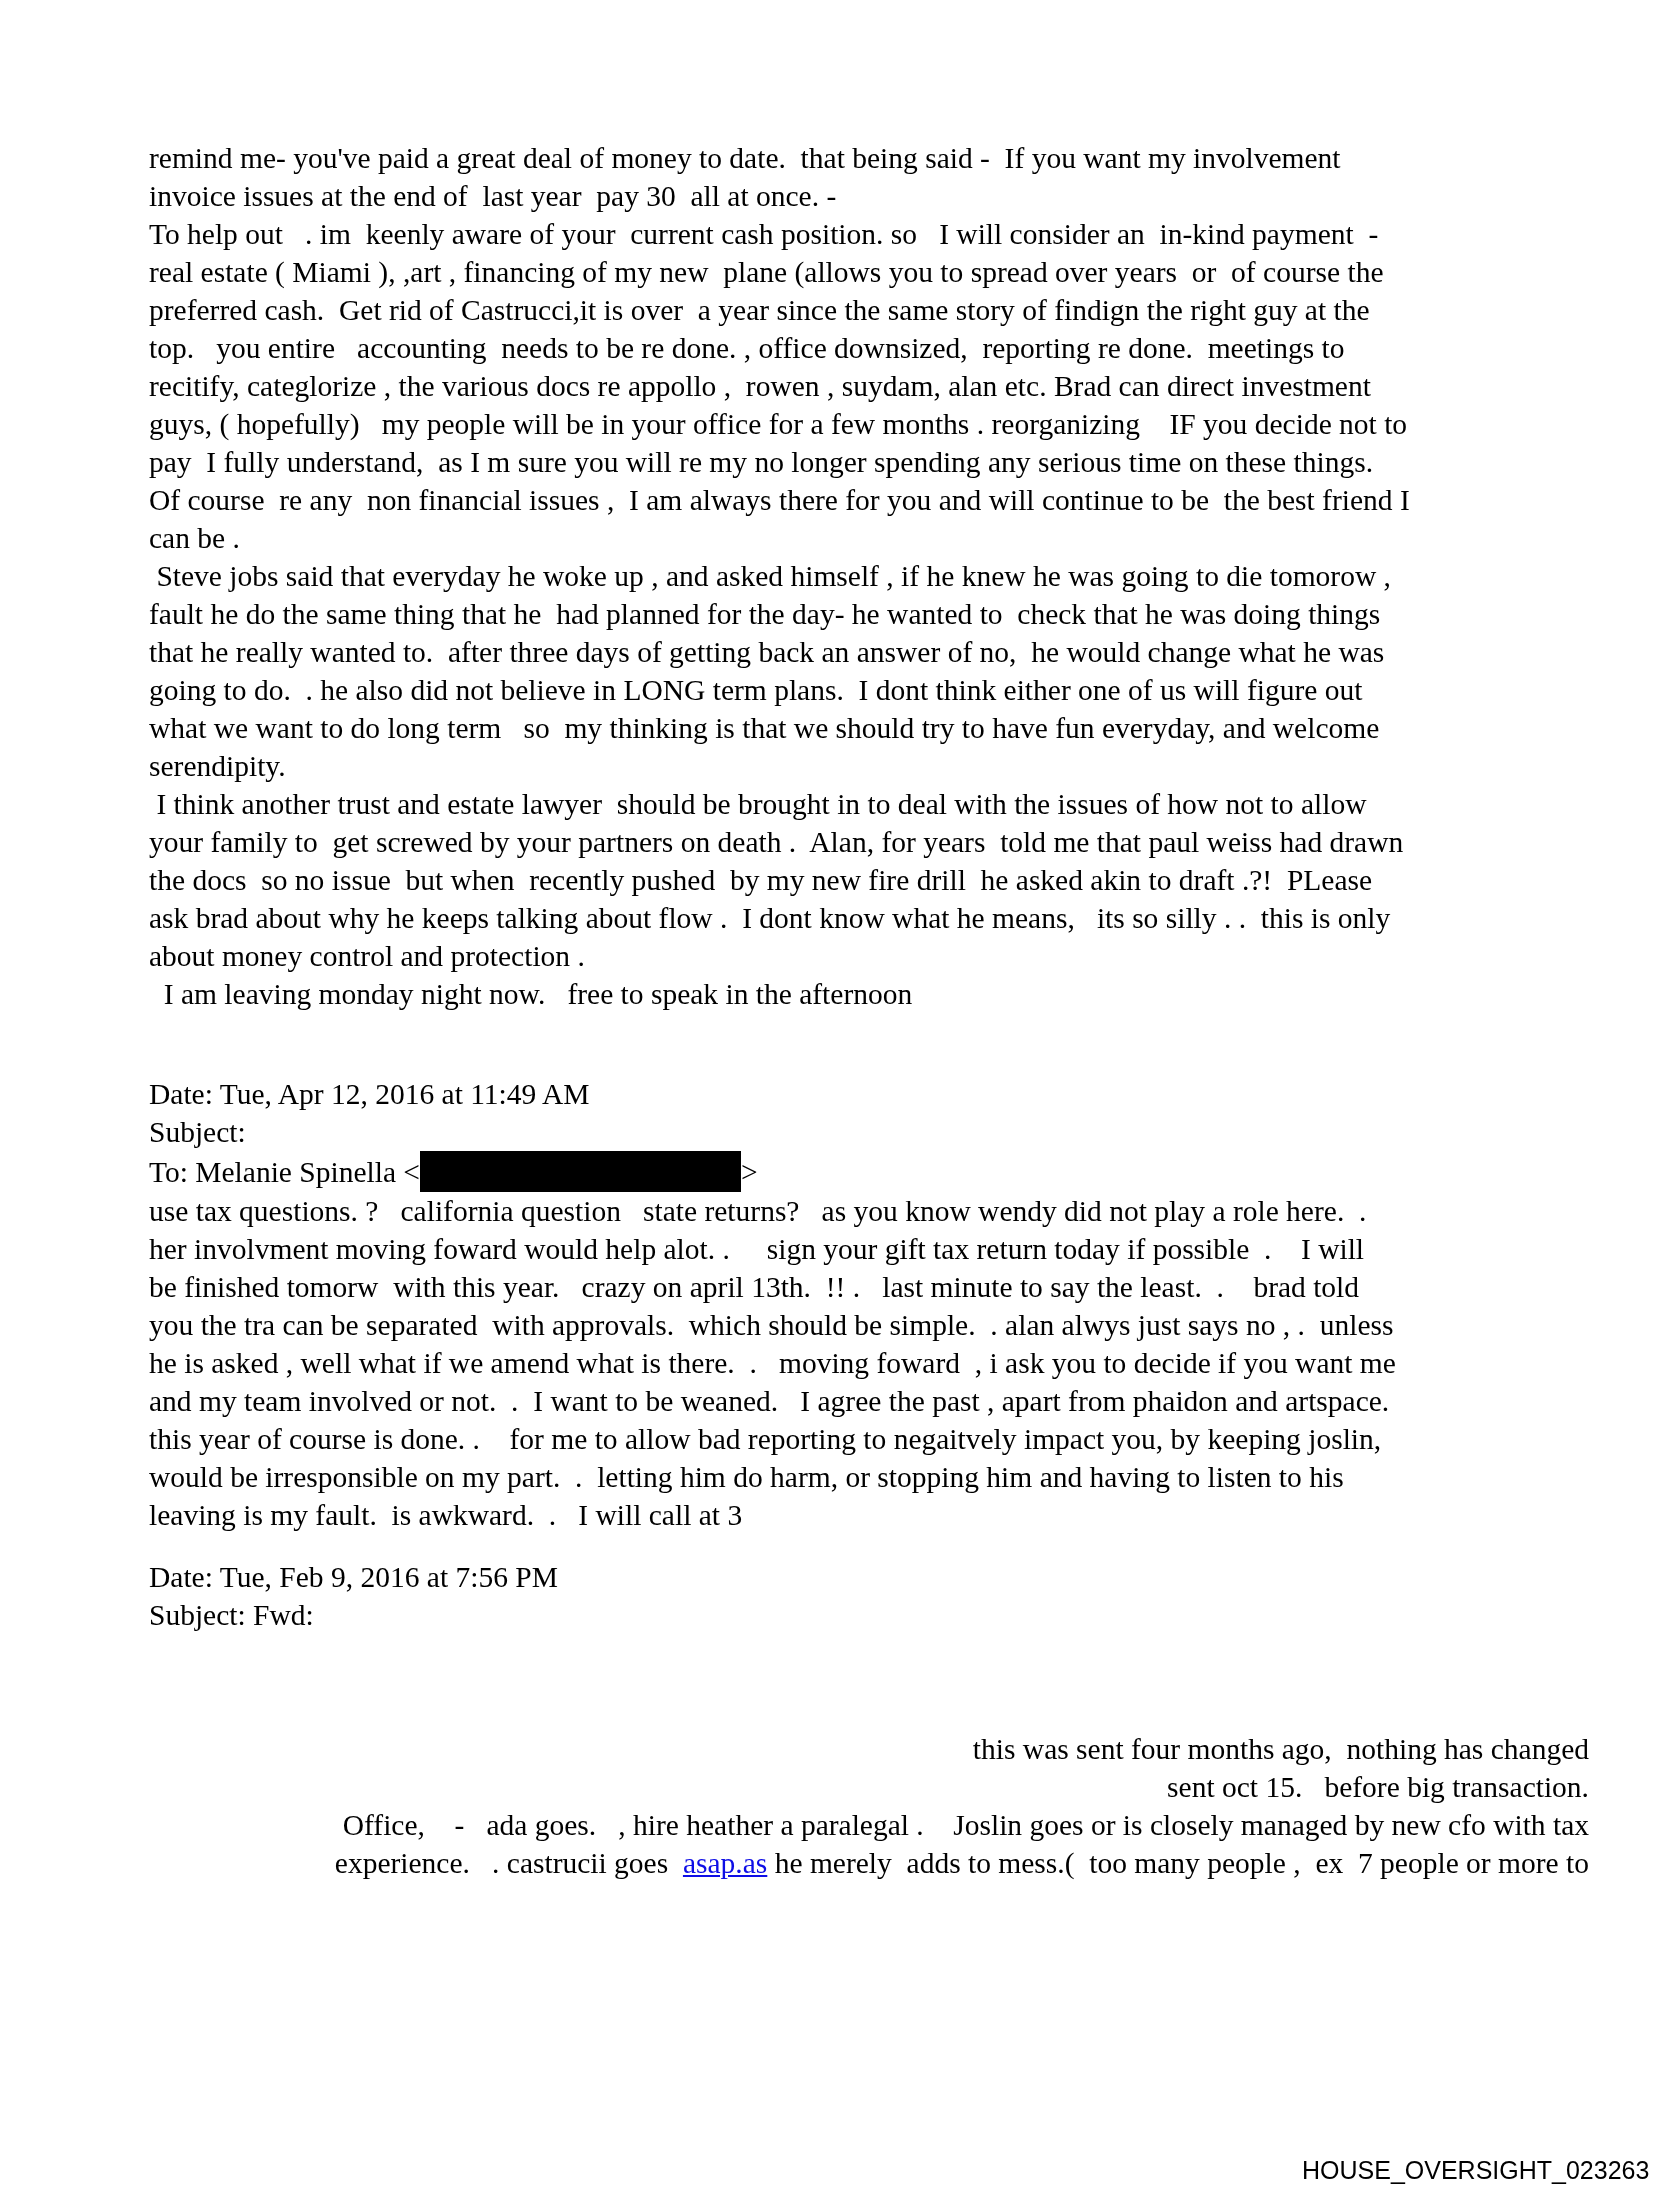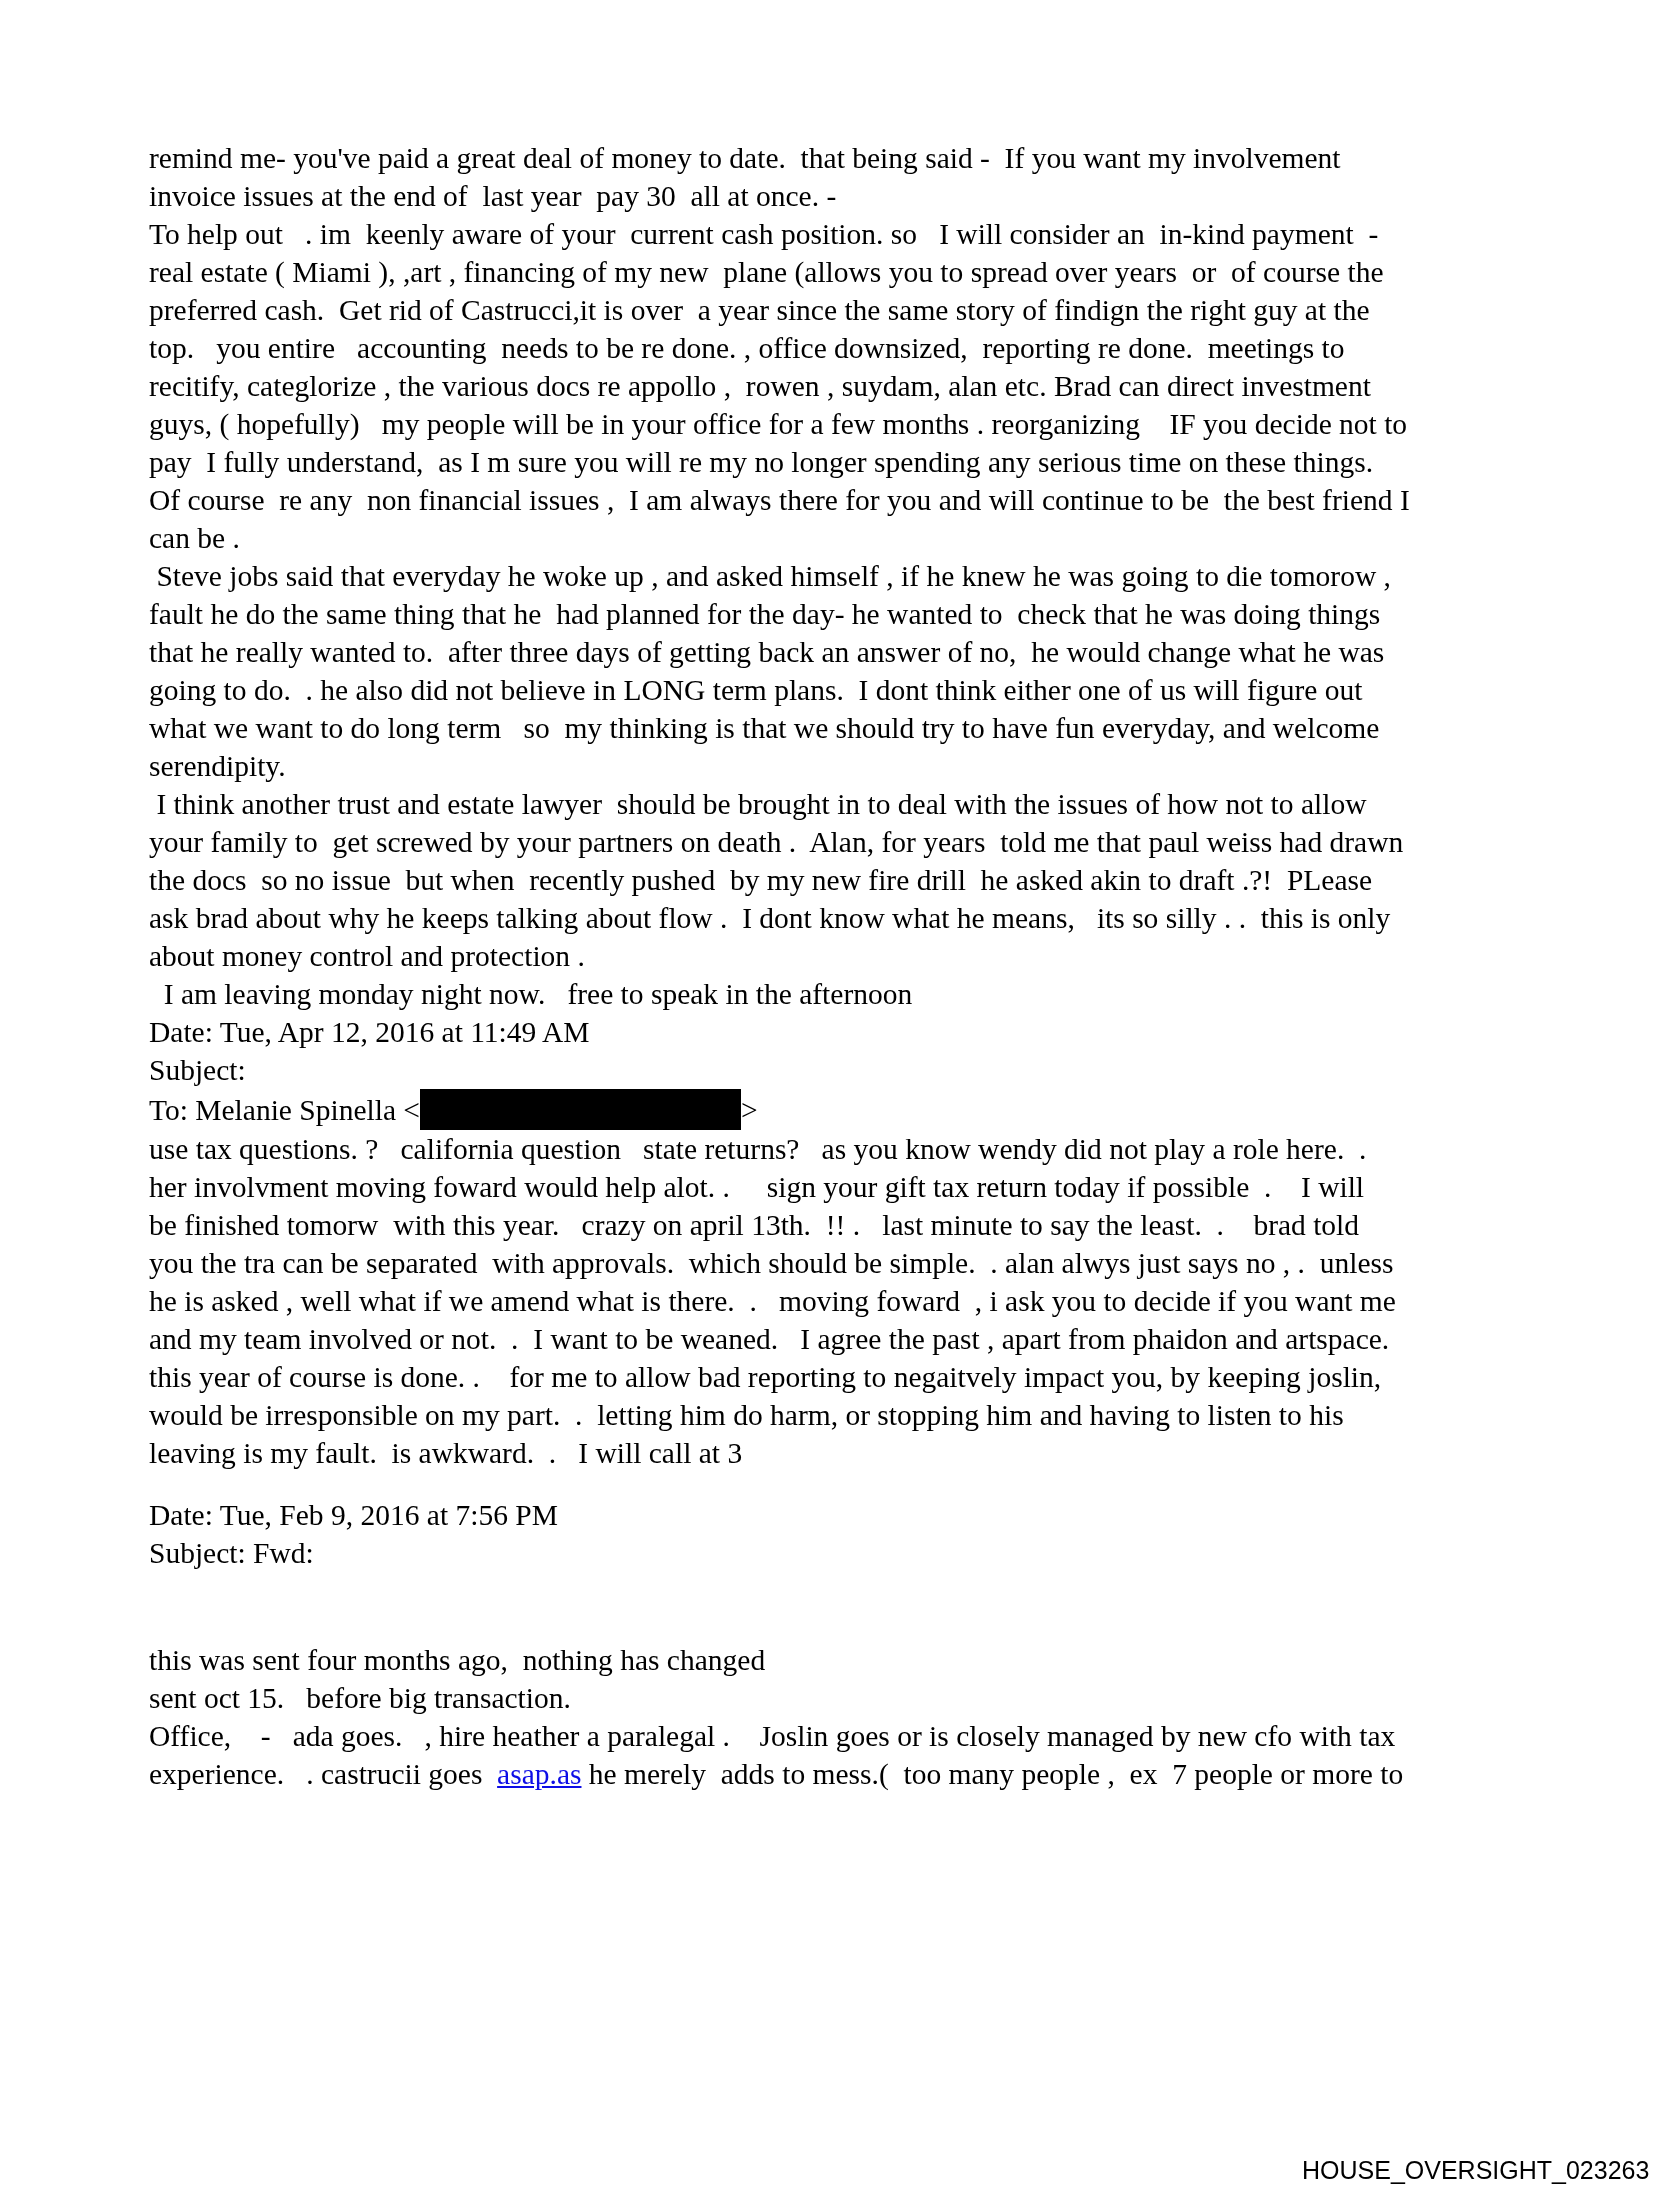--- a/index.html
+++ b/index.html
@@ -14,23 +14,23 @@
   }
   .content {
     position: absolute;
     left: 149px;
     top: 139px;
     width: 1440px;
     font-size: 29.5px;
     line-height: 38px;
   }
   .line { white-space: pre; min-height: 38px; }
-  .email-header-1 { }
+  .email-header-1 { margin-top: 62px; }
   .email-header-2 { margin-top: 24px; }
-  .final-block { margin-top: 69px; }
+  .final-block { margin-top: 96px; text-align: right; }
   .redaction {
     display: inline-block;
     background: #000000;
     height: 41px;
     vertical-align: -9.8px;
   }
   .redaction.r1 { width: 321px; }
   .redaction.r2 { width: 296px; }
   .link {
     color: #0e0ee6;

